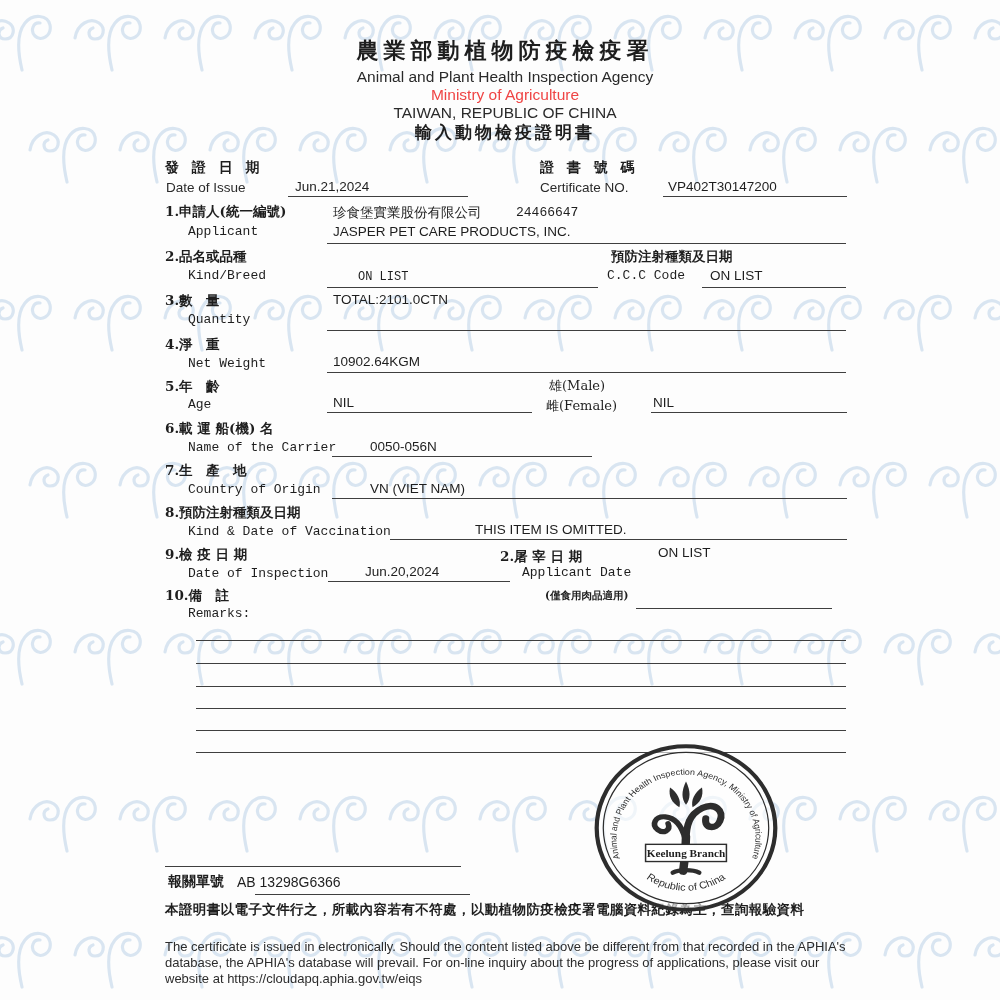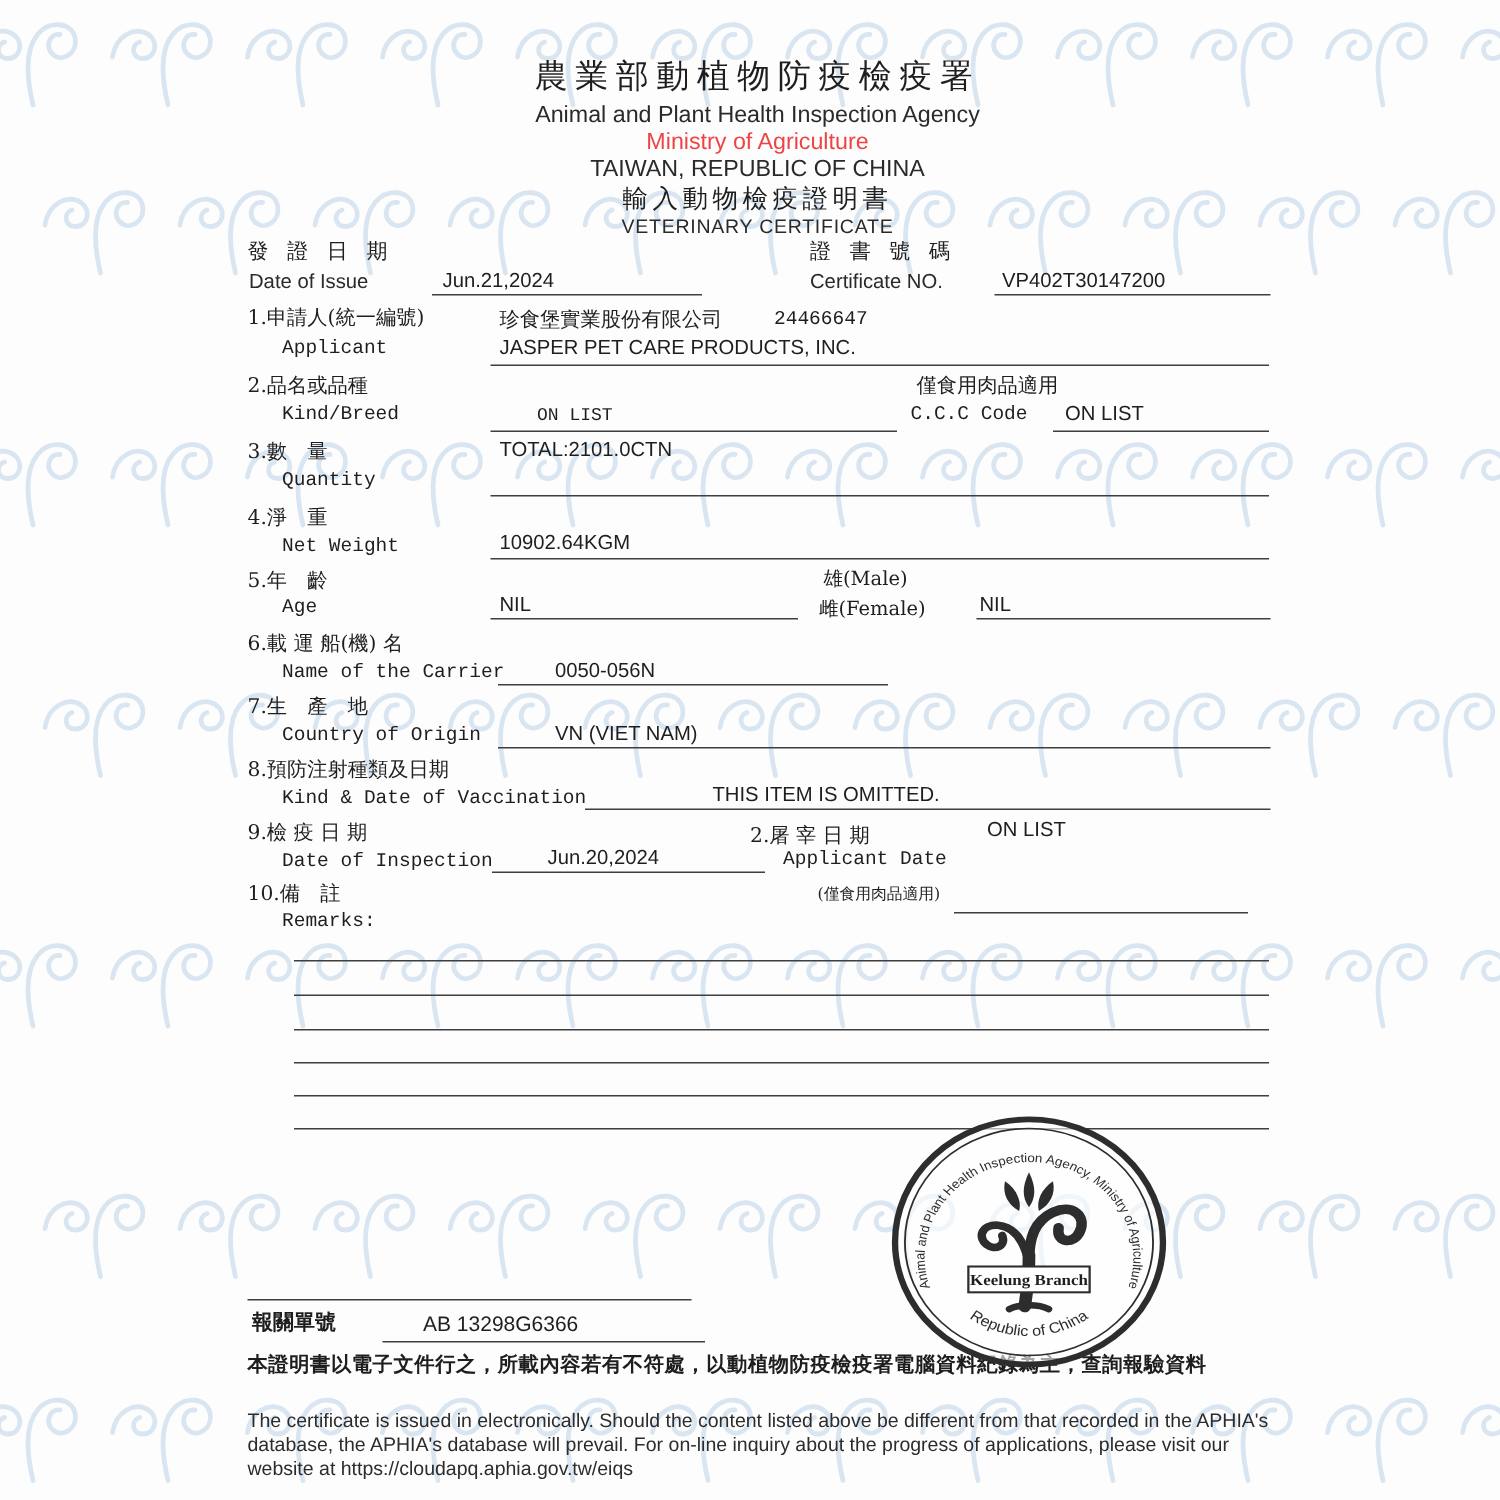--- a/index.html
+++ b/index.html
@@ -4,21 +4,21 @@
 <style>
   html,body{margin:0;padding:0;}
   .page{
     position:relative;
     width:1000px;height:1000px;
     background:#fdfdfd;
     overflow:hidden;
     font-family:"Liberation Sans","DejaVu Sans",sans-serif;
   }
   .t{position:absolute;white-space:nowrap;color:#1e1e1e;}
-  .zh{font-family:"DejaVu Serif","Liberation Serif",serif;font-weight:400;}
+  .zh{font-family:"DejaVu Serif","Liberation Serif",serif;font-weight:700;}
   .mono{font-family:"Liberation Mono",monospace;}
   .sans{font-family:"Liberation Sans","DejaVu Sans",sans-serif;}
   .line{position:absolute;height:0;border-top:1.5px solid #3f3f3f;z-index:2;}
   .t{z-index:2;}
   .center{text-align:center;}
   #wm-layer{position:absolute;left:0;top:0;width:1000px;height:1000px;z-index:0;}
   .wm{position:absolute;width:80px;height:66px;opacity:.55;}
   .wrap{white-space:normal;}
 </style>
 </head>
@@ -513,41 +513,40 @@
             <path d="M42,62 C38,45 36,26 45,15 C53,5 68,7 70,17 C72,28 61,34 55,28 C50,23 53,14 60,15"></path>
           </g>
         </svg></div>
     </div>
 
   <div class="t zh center" style="left:160px;top:36px;width:690px;font-size:22px;letter-spacing:5px;">農業部動植物防疫檢疫署</div>
   <div class="t sans center" style="left:160px;top:68px;width:690px;font-size:15.5px;color:#2a2a2a;">Animal and Plant Health Inspection Agency</div>
   <div class="t sans center" style="left:160px;top:86px;width:690px;font-size:15.5px;color:#ef4444;">Ministry of Agriculture</div>
   <div class="t sans center" style="left:160px;top:104px;width:690px;font-size:15.5px;color:#2a2a2a;">TAIWAN, REPUBLIC OF CHINA</div>
   <div class="t zh center" style="left:160px;top:121px;width:690px;font-size:17px;letter-spacing:3px;">輸入動物檢疫證明書</div>
-  <div class="t sans center" style="left:160px;top:143px;width:690px;font-size:13px;letter-spacing:.5px;color:#2a2a2a;">VETERINARY CERTIFICATE</div>
 
   <div class="t zh" style="left:165px;top:159px;font-size:14px;letter-spacing:4px;">發 證 日 期</div>
   <div class="t sans" style="left:166px;top:180px;font-size:13.5px;color:#2a2a2a;">Date of Issue</div>
   <div class="t sans" style="left:295px;top:179px;font-size:13.5px;">Jun.21,2024</div>
   <div class="line" style="left:288px;top:196px;width:180px;"></div>
 
   <div class="t zh" style="left:540px;top:159px;font-size:14px;letter-spacing:4px;">證 書 號 碼</div>
   <div class="t sans" style="left:540px;top:180px;font-size:13.5px;color:#2a2a2a;">Certificate NO.</div>
   <div class="t sans" style="left:668px;top:179px;font-size:13.5px;">VP402T30147200</div>
   <div class="line" style="left:663px;top:196px;width:184px;"></div>
 
   <div class="t zh" style="left:165px;top:203px;font-size:13.5px;">1.申請人(統一編號)</div>
   <div class="t zh" style="left:333px;top:204px;font-size:13.5px;font-weight:500;">珍食堡實業股份有限公司</div>
   <div class="t mono" style="left:516px;top:205px;font-size:13px;">24466647</div>
   <div class="t mono" style="left:188px;top:224px;font-size:13px;">Applicant</div>
   <div class="t sans" style="left:333px;top:224px;font-size:13.5px;">JASPER PET CARE PRODUCTS, INC.</div>
   <div class="line" style="left:327px;top:243px;width:519px;"></div>
 
   <div class="t zh" style="left:165px;top:248px;font-size:13.5px;">2.品名或品種</div>
-  <div class="t zh" style="left:611px;top:248px;font-size:13.5px;">僅食用肉品適用</div>
+  <div class="t zh" style="left:611px;top:248px;font-size:13.5px;">預防注射種類及日期</div>
   <div class="t mono" style="left:188px;top:268px;font-size:13px;">Kind/Breed</div>
   <div class="t mono" style="left:358px;top:270px;font-size:12px;">ON LIST</div>
   <div class="t mono" style="left:607px;top:268px;font-size:13px;">C.C.C Code</div>
   <div class="t sans" style="left:710px;top:268px;font-size:13.5px;">ON LIST</div>
   <div class="line" style="left:327px;top:287px;width:271px;"></div>
   <div class="line" style="left:702px;top:287px;width:144px;"></div>
 
   <div class="t zh" style="left:165px;top:292px;font-size:13.5px;">3.數　量</div>
   <div class="t sans" style="left:333px;top:292px;font-size:13.5px;">TOTAL:2101.0CTN</div>
   <div class="t mono" style="left:188px;top:312px;font-size:13px;">Quantity</div>
@@ -623,19 +622,19 @@
       <path fill="#2d2d2d" stroke="none" d="M100,46 C95,57 95,66 100,73 C105,66 105,57 100,46 Z"></path>
       <path fill="#2d2d2d" stroke="none" d="M83,53 C81,63 85,71 93,76 C95,68 91,59 83,53 Z"></path>
       <path fill="#2d2d2d" stroke="none" d="M117,53 C119,63 115,71 107,76 C105,68 109,59 117,53 Z"></path>
     </g>
     <rect x="57" y="119" width="86" height="20" fill="#ffffff" stroke="#2d2d2d" stroke-width="1.6"></rect>
     <text x="100" y="133.5" text-anchor="middle" font-family="Liberation Serif, serif" font-size="12" font-weight="bold" fill="#1f1f1f">Keelung Branch</text>
   </svg>
 
   <div class="line" style="left:165px;top:866px;width:296px;"></div>
   <div class="t zh" style="left:168px;top:873px;font-size:14px;font-weight:700;">報關單號</div>
-  <div class="t sans" style="left:237px;top:874px;font-size:14px;margin-left:45px;">AB 13298G6366</div>
+  <div class="t sans" style="left:237px;top:874px;font-size:14px;">AB 13298G6366</div>
   <div class="line" style="left:255px;top:894px;width:215px;"></div>
 
   <div class="t zh" style="left:165px;top:901px;font-size:13.5px;font-weight:700;letter-spacing:.4px;">本證明書以電子文件行之，所載內容若有不符處，以動植物防疫檢疫署電腦資料紀錄為主，查詢報驗資料</div>
   <div class="t sans wrap" style="left:165px;top:939px;width:688px;font-size:13px;line-height:16px;color:#2c2c2c;white-space:normal;">The certificate is issued in electronically. Should the content listed above be different from that recorded in the APHIA's database, the APHIA's database will prevail. For on-line inquiry about the progress of applications, please visit our website at https://cloudapq.aphia.gov.tw/eiqs</div>
 
 </div>
 
 </body></html>

